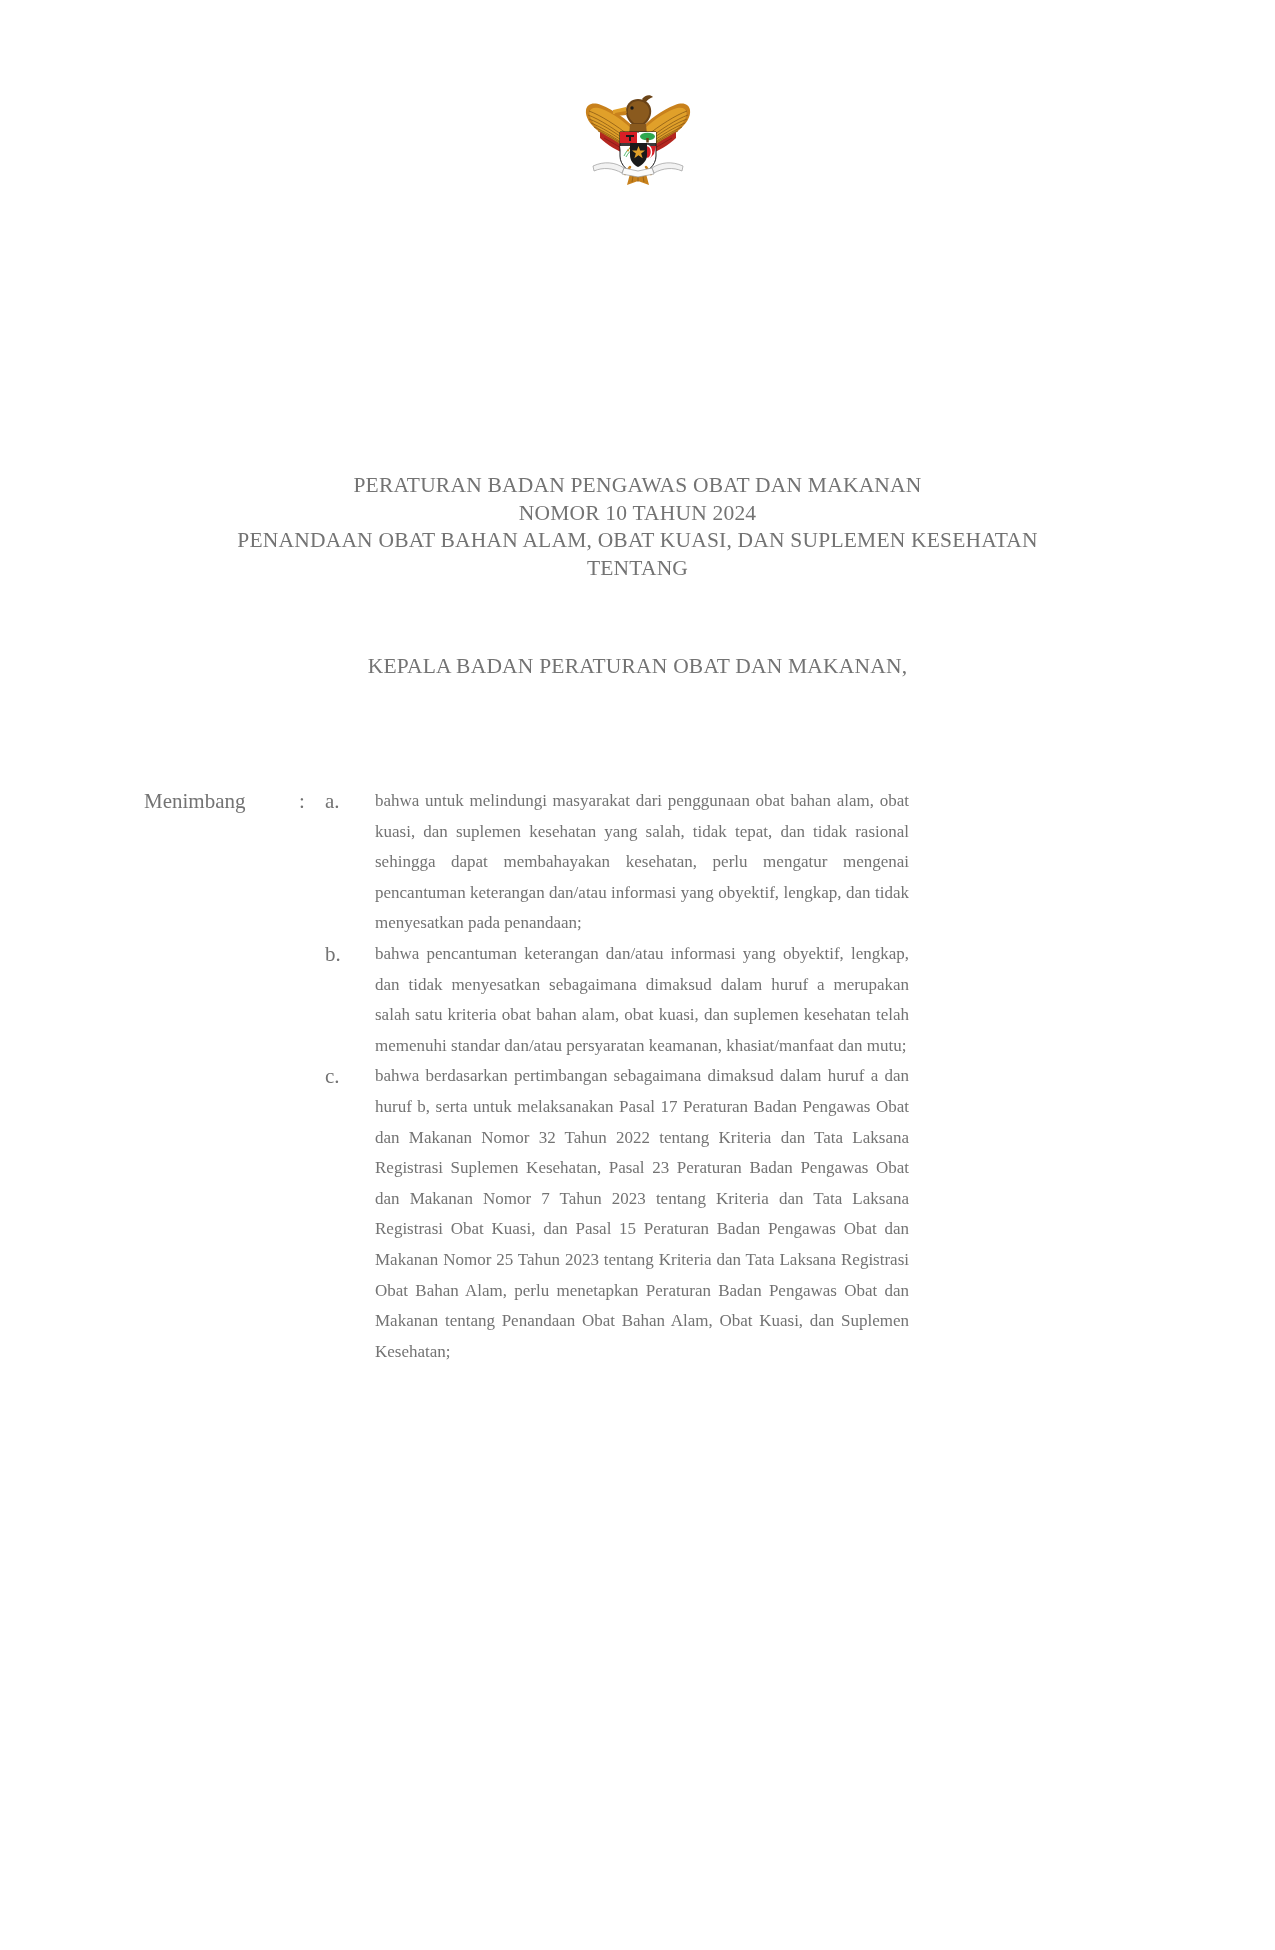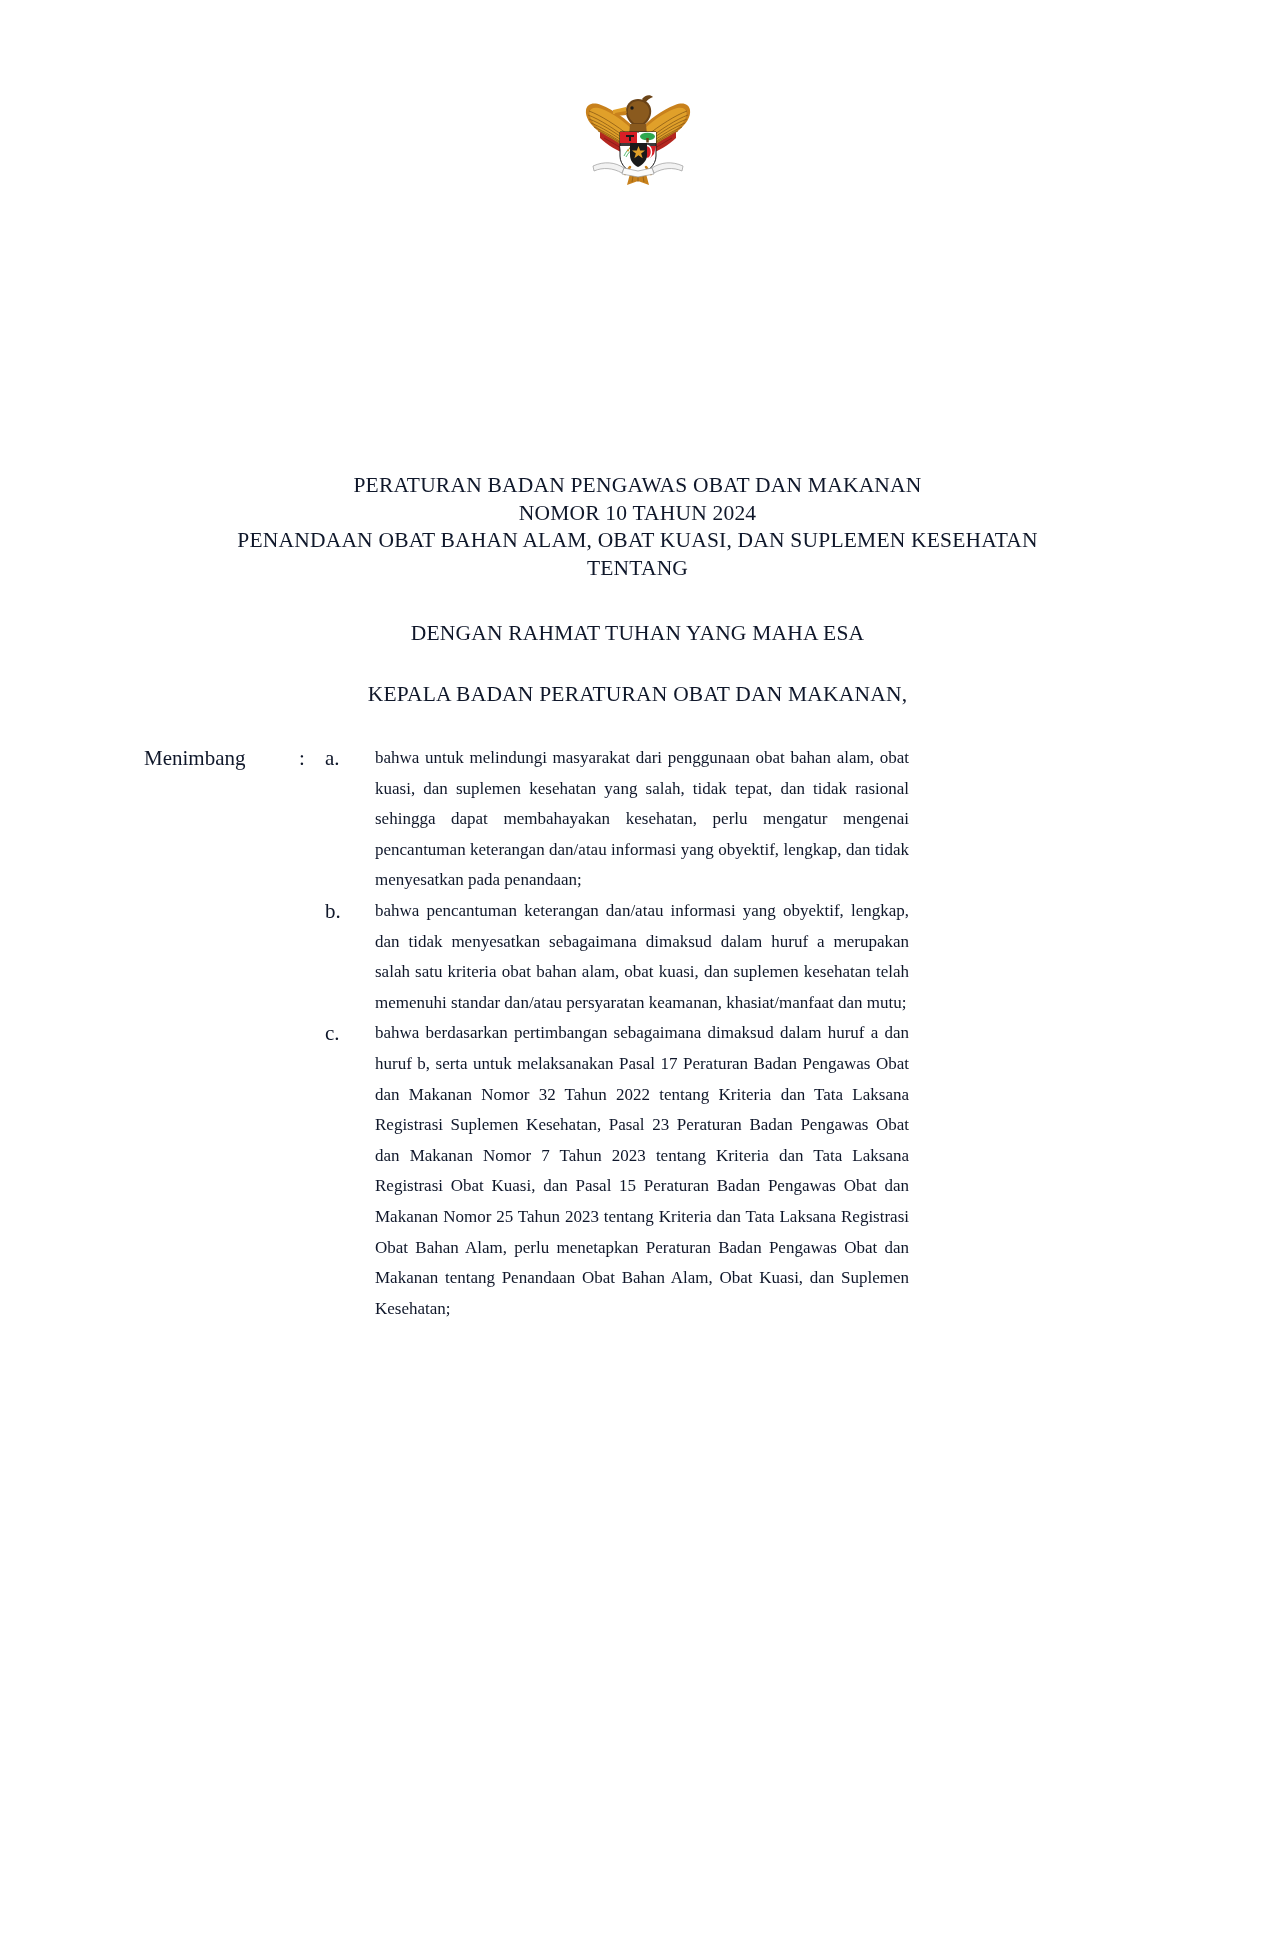--- a/index.html
+++ b/index.html
@@ -6,21 +6,21 @@
     margin: 0;
     padding: 0;
     background: #ffffff;
   }
   .page {
     position: relative;
     width: 1275px;
     height: 1950px;
     background: #ffffff;
     font-family: "Liberation Serif", "DejaVu Serif", serif;
-    color: #0f172a;
+    color: #737373;
     overflow: hidden;
   }
 
   
   .emblem-wrap {
     position: absolute;
     top: 82px;
     left: 0;
     width: 1275px;
     display: flex;
@@ -58,21 +58,21 @@
   .centered-line {
     font-size: 21.5px;
     line-height: 27.5px;
     text-align: center;
     letter-spacing: 0.2px;
   }
 
   
   .considering {
     position: absolute;
-    top: 743px;
+    top: 786px;
     left: 0;
     width: 1050px;
   }
   .cons-row {
     display: flex;
     align-items: flex-start;
   }
   .cons-label {
     width: 155px;
     margin-left: 144px;
@@ -214,21 +214,20 @@
     </svg>
   </div>
 
   <div class="title-block">
     <div class="title-line">PERATURAN BADAN PENGAWAS OBAT DAN MAKANAN</div>
     <div class="title-line">NOMOR 10 TAHUN 2024</div>
     <div class="title-line title-wide">PENANDAAN OBAT BAHAN ALAM, OBAT KUASI, DAN SUPLEMEN KESEHATAN</div>
     <div class="title-line">TENTANG</div>
 
     <div class="gap-1"></div>
-    <div class="centered-line">DENGAN RAHMAT TUHAN YANG MAHA ESA</div>
 
     <div class="gap-2"></div>
     <div class="centered-line">KEPALA BADAN PERATURAN OBAT DAN MAKANAN,</div>
   </div>
 
   <div class="considering">
 
     <div class="cons-row">
       <div class="cons-label">Menimbang</div>
       <div class="cons-colon">:</div>

